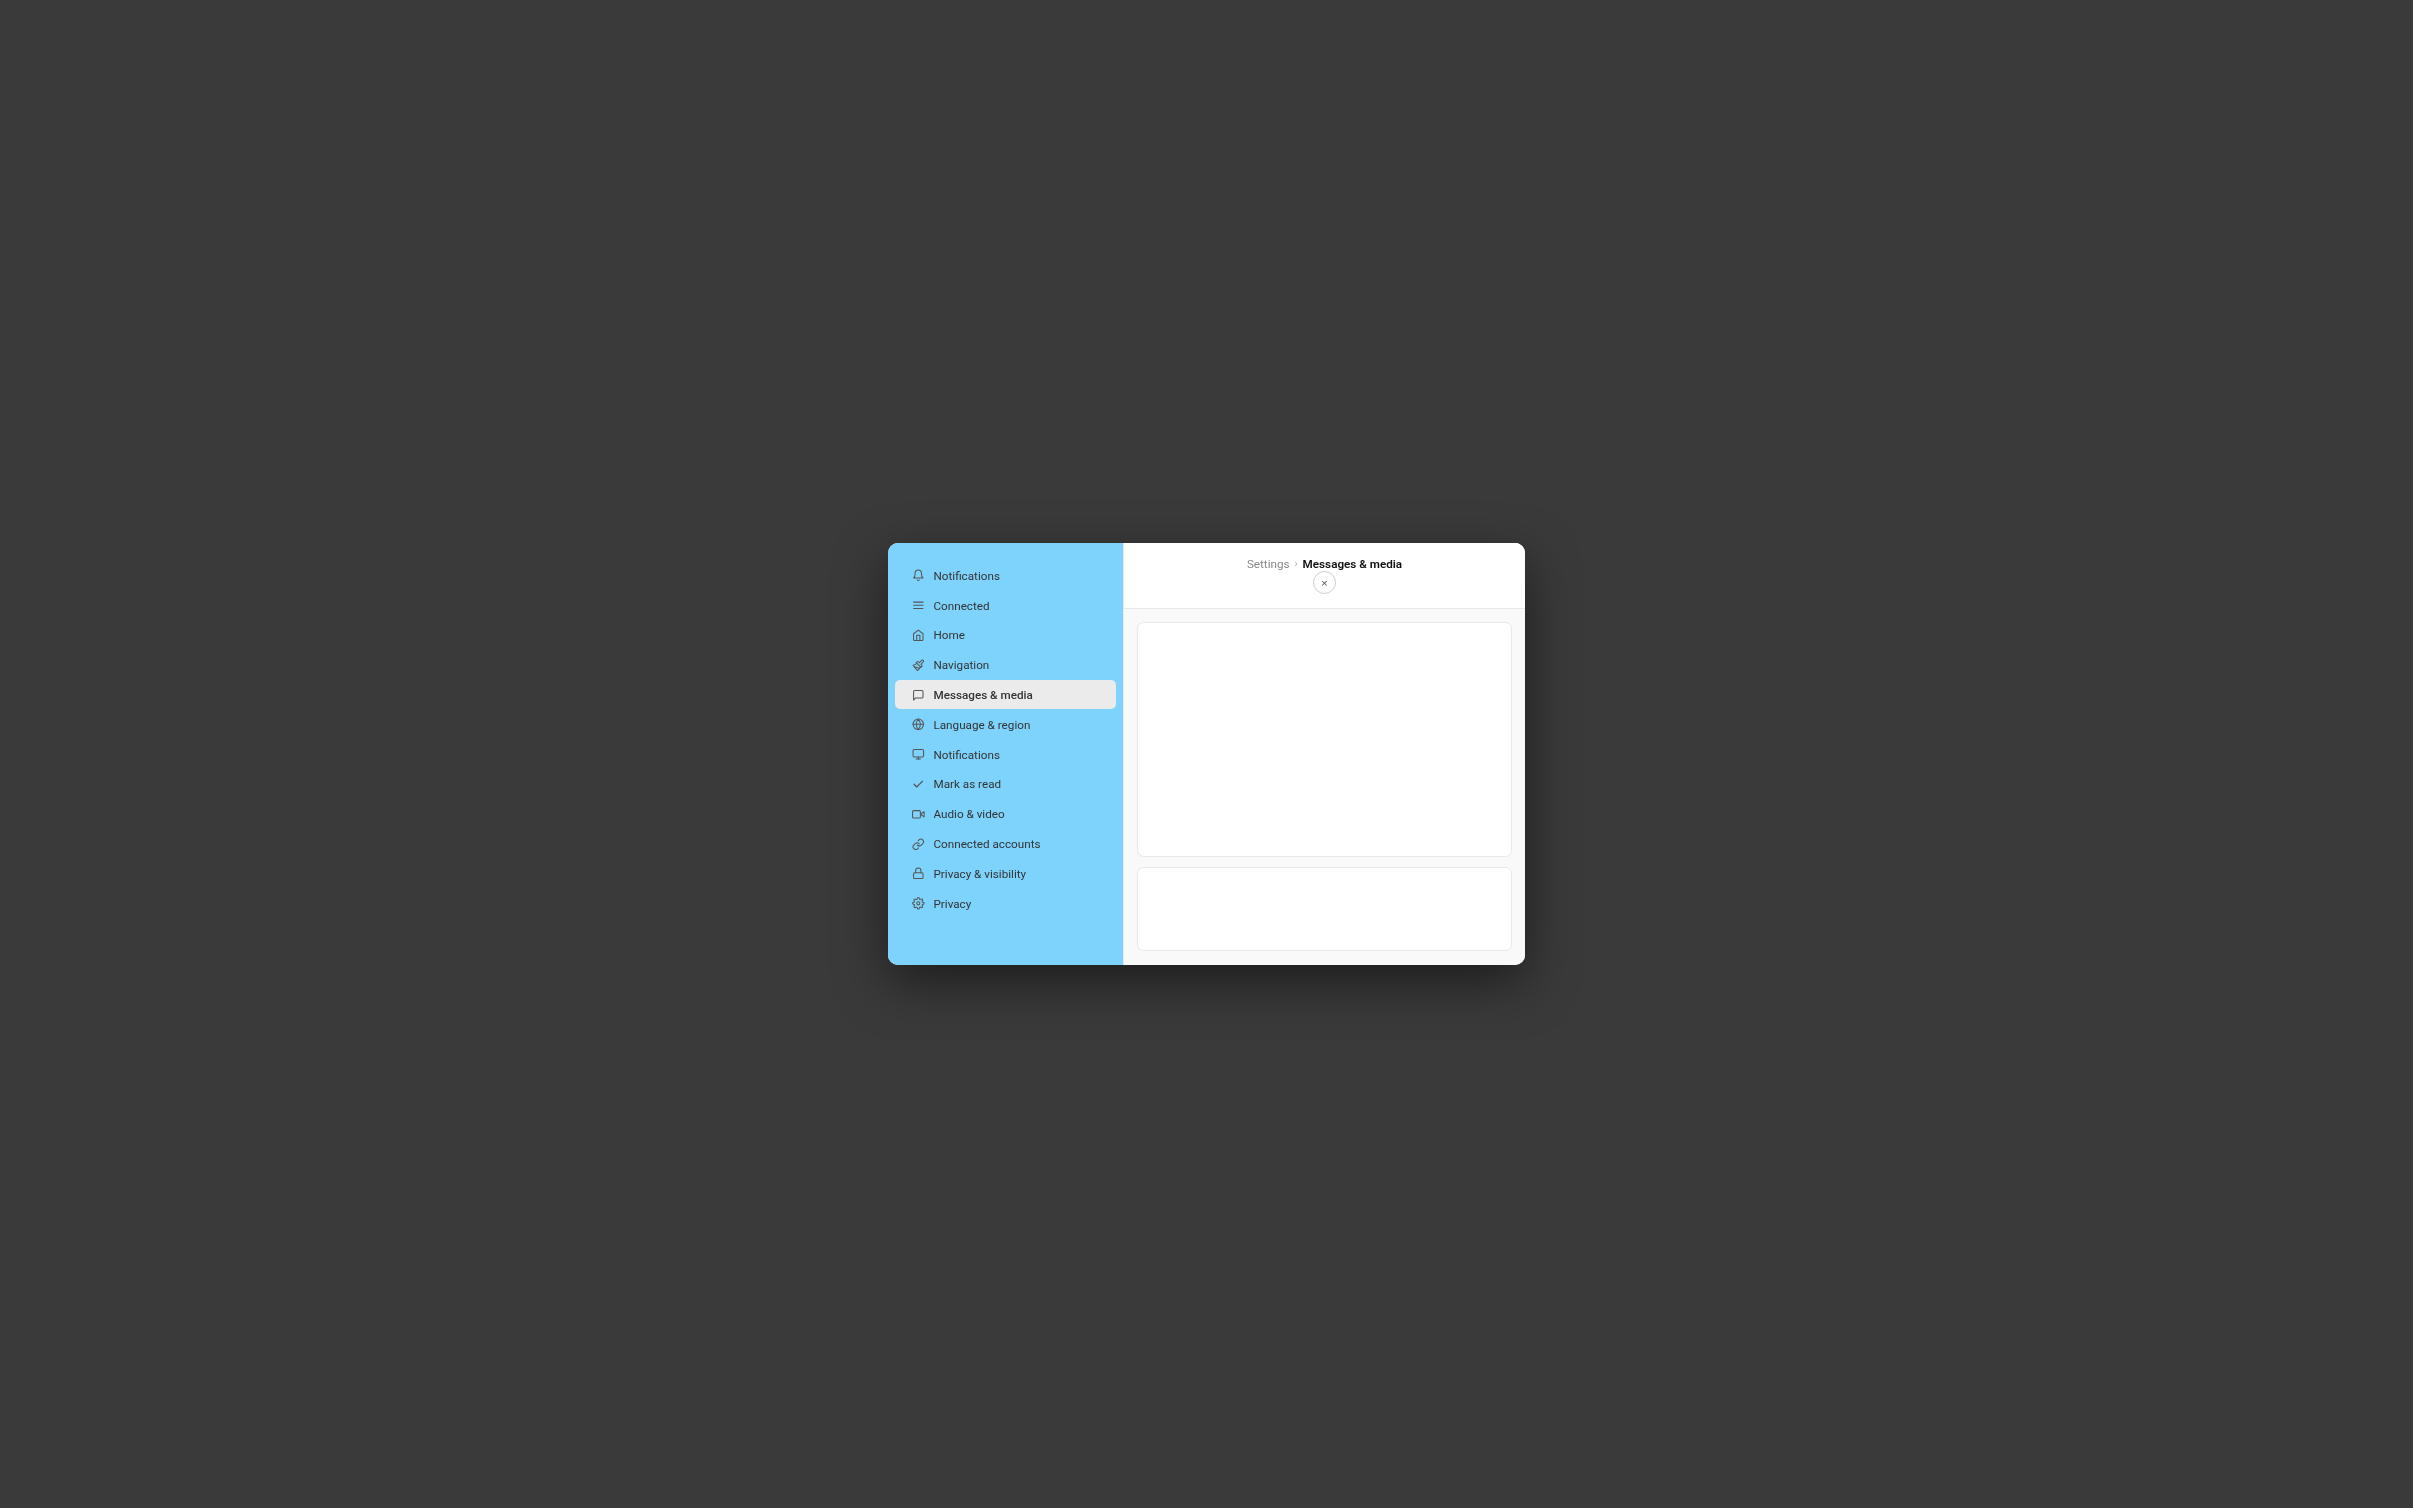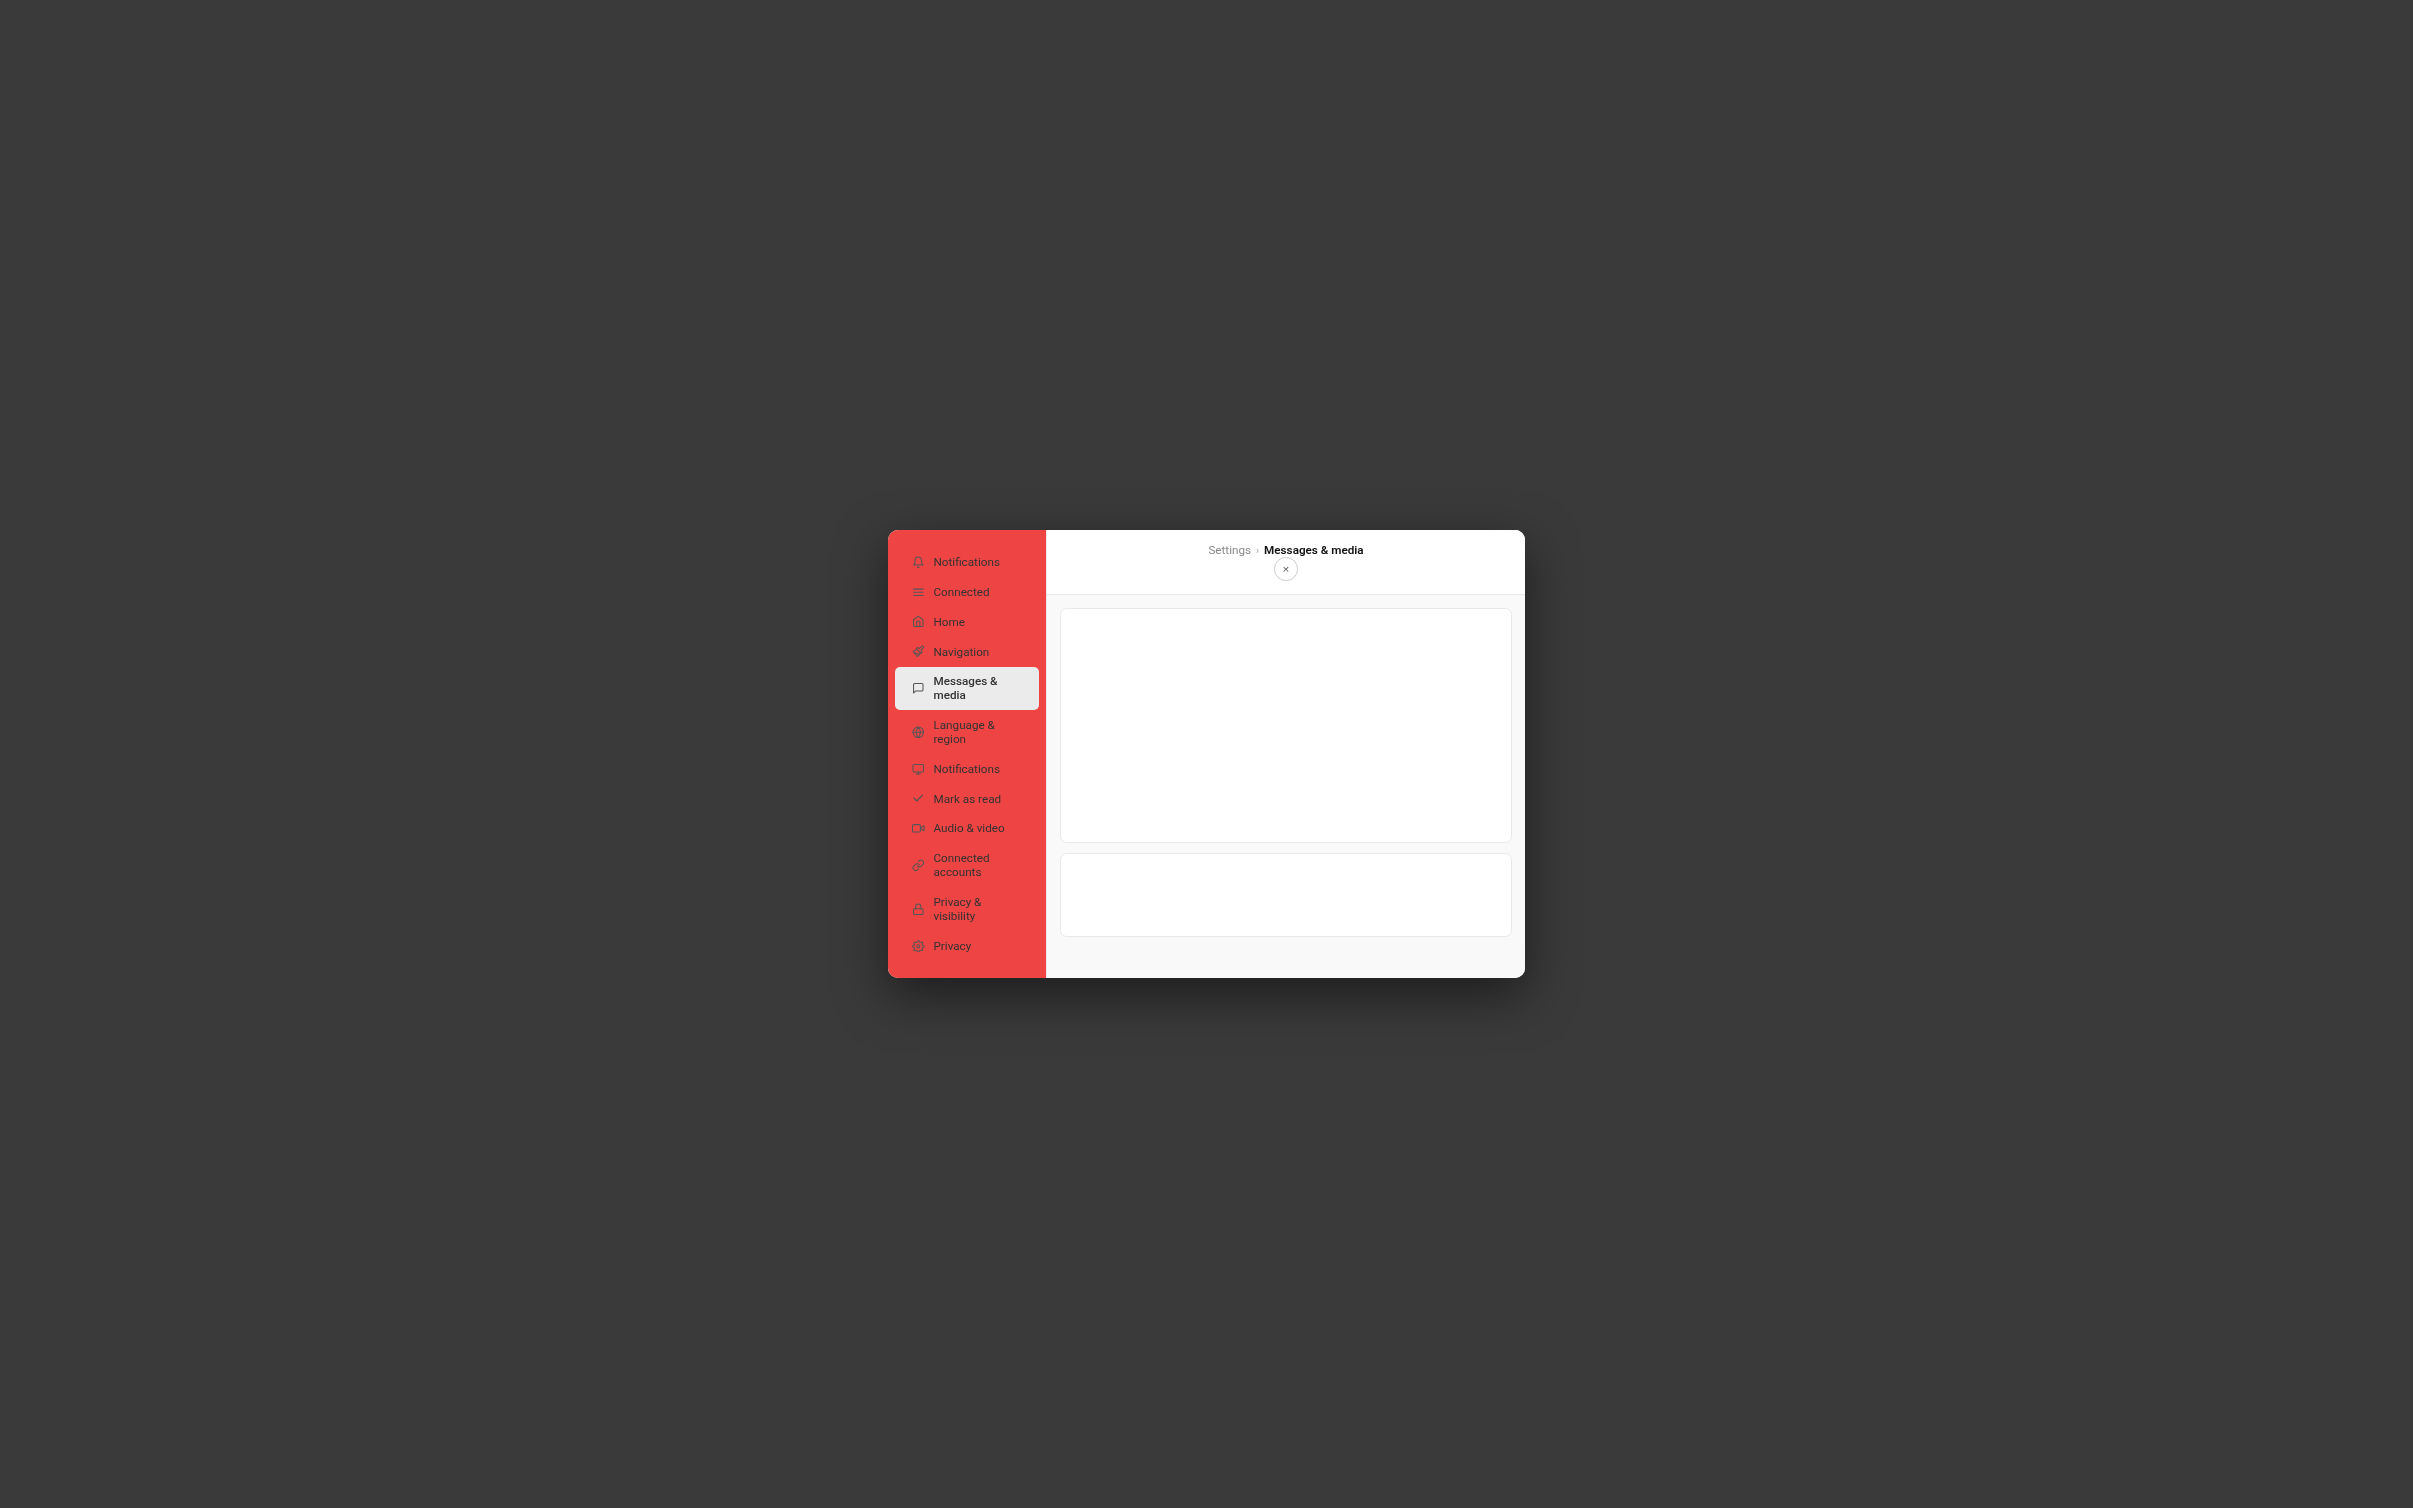--- a/index.html
+++ b/index.html
@@ -23,22 +23,22 @@
       border-radius: 10px;
       width: 637px;
       min-height: 402px;
       display: flex;
       overflow: hidden;
       box-shadow: 0 17px 50px rgba(0,0,0,0.5);
       position: relative;
     }
 
     .sidebar {
-      width: 159px;
-      background: #ef4444;
+      width: 236px;
+      background: #7dd3fc;
       padding: 17px 0;
       border-right: 0.8px solid #e8e8e8;
       flex-shrink: 0;
     }
 
     .sidebar-item {
       display: flex;
       align-items: center;
       gap: 8.4px;
       padding: 7.5px 17px;

